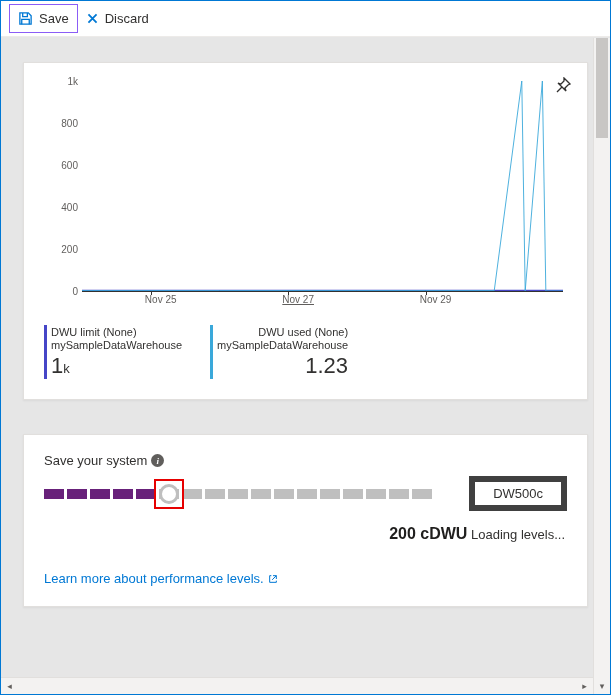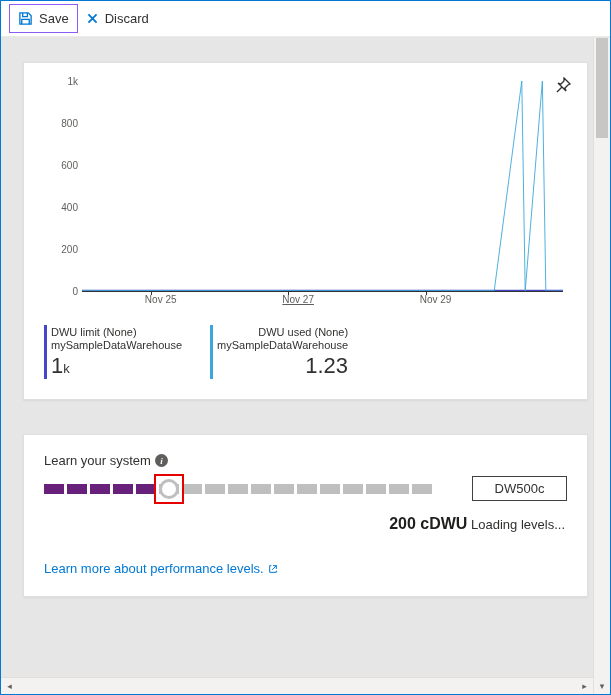--- a/index.html
+++ b/index.html
@@ -66,21 +66,21 @@
     .slider-thumb {
       position:absolute; top:50%; transform:translate(-50%,-50%);
       width:20px; height:20px; border-radius:50%;
       background:#fff; border:3px solid #bfbfbf;
     }
     .thumb-highlight {
       position:absolute; top:50%; transform:translate(-50%,-50%);
       width:30px; height:30px; border:2px solid #e60000; pointer-events:none;
     }
     .tier-box {
-      border:1px solid #404040; padding:4px 18px; font-size:13px; min-width:95px; text-align:center;
+      border:6px solid #404040; padding:4px 18px; font-size:13px; min-width:95px; text-align:left;
       margin-left:auto;
     }
     .price-row { text-align:right; font-size:13px; padding-right:2px; color:#323130; margin-top:6px; }
     .price-strong { font-size:16px; font-weight:600; color:#201f1e; }
     .learn-link { color:#0078d4; font-size:13px; cursor:pointer; display:inline-flex; align-items:center; gap:4px; margin-top:28px;}
     .ext-icon { width:10px; height:10px; }
     
     .vscroll { position:absolute; right:0; top:37px; bottom:0; width:17px; background:#f3f2f1; border-left:1px solid #e1dfdd;}
     .vthumb { position:absolute; top:0; left:2px; right:2px; height:100px; background:#c8c6c4; }
     .varr { position:absolute; left:0; right:0; height:17px; display:flex; align-items:center; justify-content:center; color:#605e5c; font-size:9px;}
@@ -147,21 +147,21 @@
         <div class="legend-item" style="border-left-color: rgb(58, 168, 218); text-align: right;">
           <div class="legend-label">DWU used (None)</div>
           <div class="legend-sub">mySampleDataWarehouse</div>
           <div class="legend-val">1.23<span class="legend-unit"></span></div>
         </div>
       </div>
   </div>
 
   <div class="card">
     <div class="section-label">
-      <span>Learn your system</span>
+      <span>Save your system</span>
       <span class="info-icon">i</span>
     </div>
     <div class="slider-row">
       <div class="slider-wrap">
         <div class="slider-track" id="sliderTrack">
             <div class="slider-seg filled"></div>
             <div class="slider-seg filled"></div>
             <div class="slider-seg filled"></div>
             <div class="slider-seg filled"></div>
             <div class="slider-seg filled"></div>

